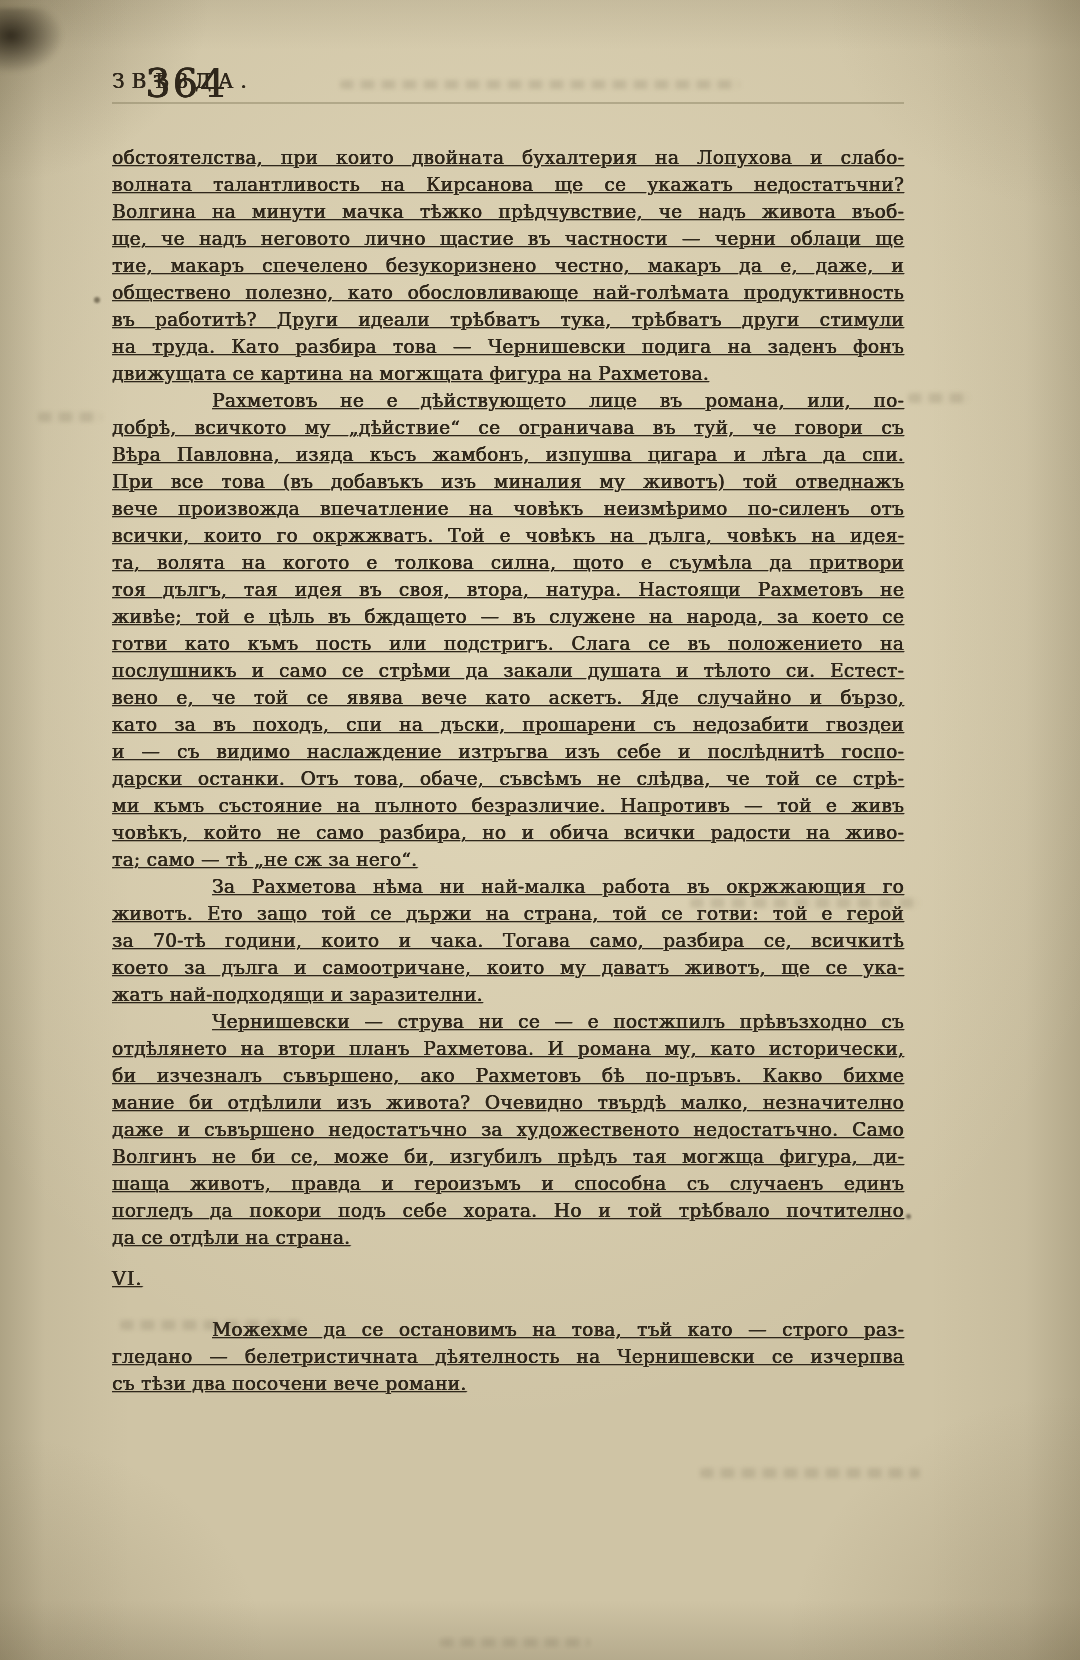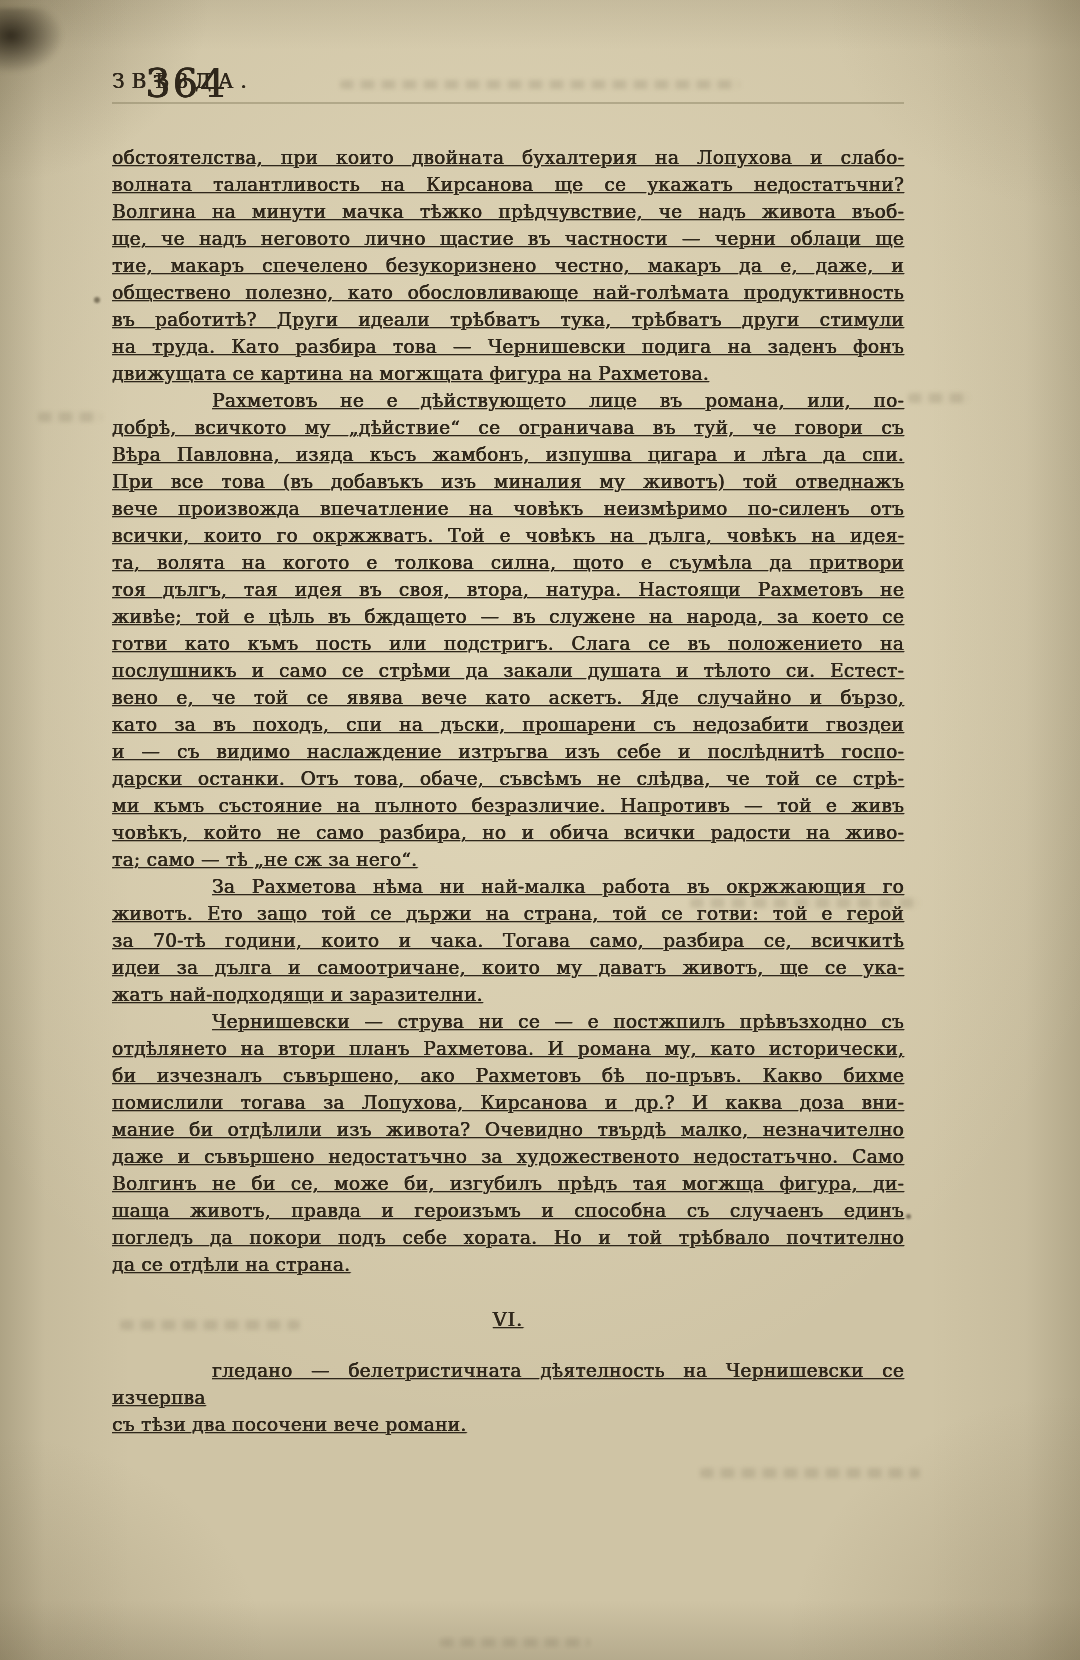--- a/index.html
+++ b/index.html
@@ -80,22 +80,22 @@
     text-align: justify;
     text-align-last: justify;
   }
   .line.last {
     text-align-last: left;
   }
   .paragraph.indent .line:first-child {
     text-indent: 100px;
   }
   .section-heading {
-    margin: 28px 0 24px 0;
-    text-align: center;
+    margin: 14px 0 24px 0;
+    text-align: left;
     font-size: 19px;
     letter-spacing: 1px;
   }
   
   .stain-corner {
     position: absolute;
     left: -14px;
     top: 8px;
     width: 78px;
     height: 66px;
@@ -166,35 +166,35 @@
         <div class="line">и — съ видимо наслаждение изтръгва изъ себе и послѣднитѣ госпо-</div>
         <div class="line">дарски останки. Отъ това, обаче, съвсѣмъ не слѣдва, че той се стрѣ-</div>
         <div class="line">ми къмъ състояние на пълното безразличие. Напротивъ — той е живъ</div>
         <div class="line">човѣкъ, който не само разбира, но и обича всички радости на живо-</div>
         <div class="line last">та; само — тѣ „не сж за него“.</div>
       </div>
       <div class="paragraph indent">
         <div class="line">За Рахметова нѣма ни най-малка работа въ окржжающия го</div>
         <div class="line">животъ. Ето защо той се държи на страна, той се готви: той е герой</div>
         <div class="line">за 70-тѣ години, които и чака. Тогава само, разбира се, всичкитѣ</div>
-        <div class="line">идеи за дълга и самоотричане, които му даватъ животъ, ще се ука-</div>
+        <div class="line">което за дълга и самоотричане, които му даватъ животъ, ще се ука-</div>
         <div class="line last">жатъ най-подходящи и заразителни.</div>
       </div>
       <div class="paragraph indent">
         <div class="line">Чернишевски — струва ни се — е постжпилъ прѣвъзходно съ</div>
         <div class="line">отдѣлянето на втори планъ Рахметова. И романа му, като исторически,</div>
         <div class="line">би изчезналъ съвършено, ако Рахметовъ бѣ по-пръвъ. Какво бихме</div>
-        <div class="line">помислили тогава за Лопухова, Кирсанова и др.? И каква доза вни-</div>
         <div class="line">мание би отдѣлили изъ живота? Очевидно твърдѣ малко, незначително</div>
         <div class="line">даже и съвършено недостатъчно за художественото недостатъчно. Само</div>
         <div class="line">Волгинъ не би се, може би, изгубилъ прѣдъ тая могжща фигура, ди-</div>
         <div class="line">шаща животъ, правда и героизъмъ и способна съ случаенъ единъ</div>
         <div class="line">погледъ да покори подъ себе хората. Но и той трѣбвало почтително</div>
         <div class="line last">да се отдѣли на страна.</div>
       </div>
       <div class="section-heading">VI.</div>
       <div class="paragraph indent">
+        <div class="line">Можехме да се остановимъ на това, тъй като — строго раз-</div>
         <div class="line">гледано — белетристичната дѣятелность на Чернишевски се изчерпва</div>
         <div class="line last">съ тѣзи два посочени вече романи.</div>
       </div>
     </main>
 
 </div>
 
 </body></html>

